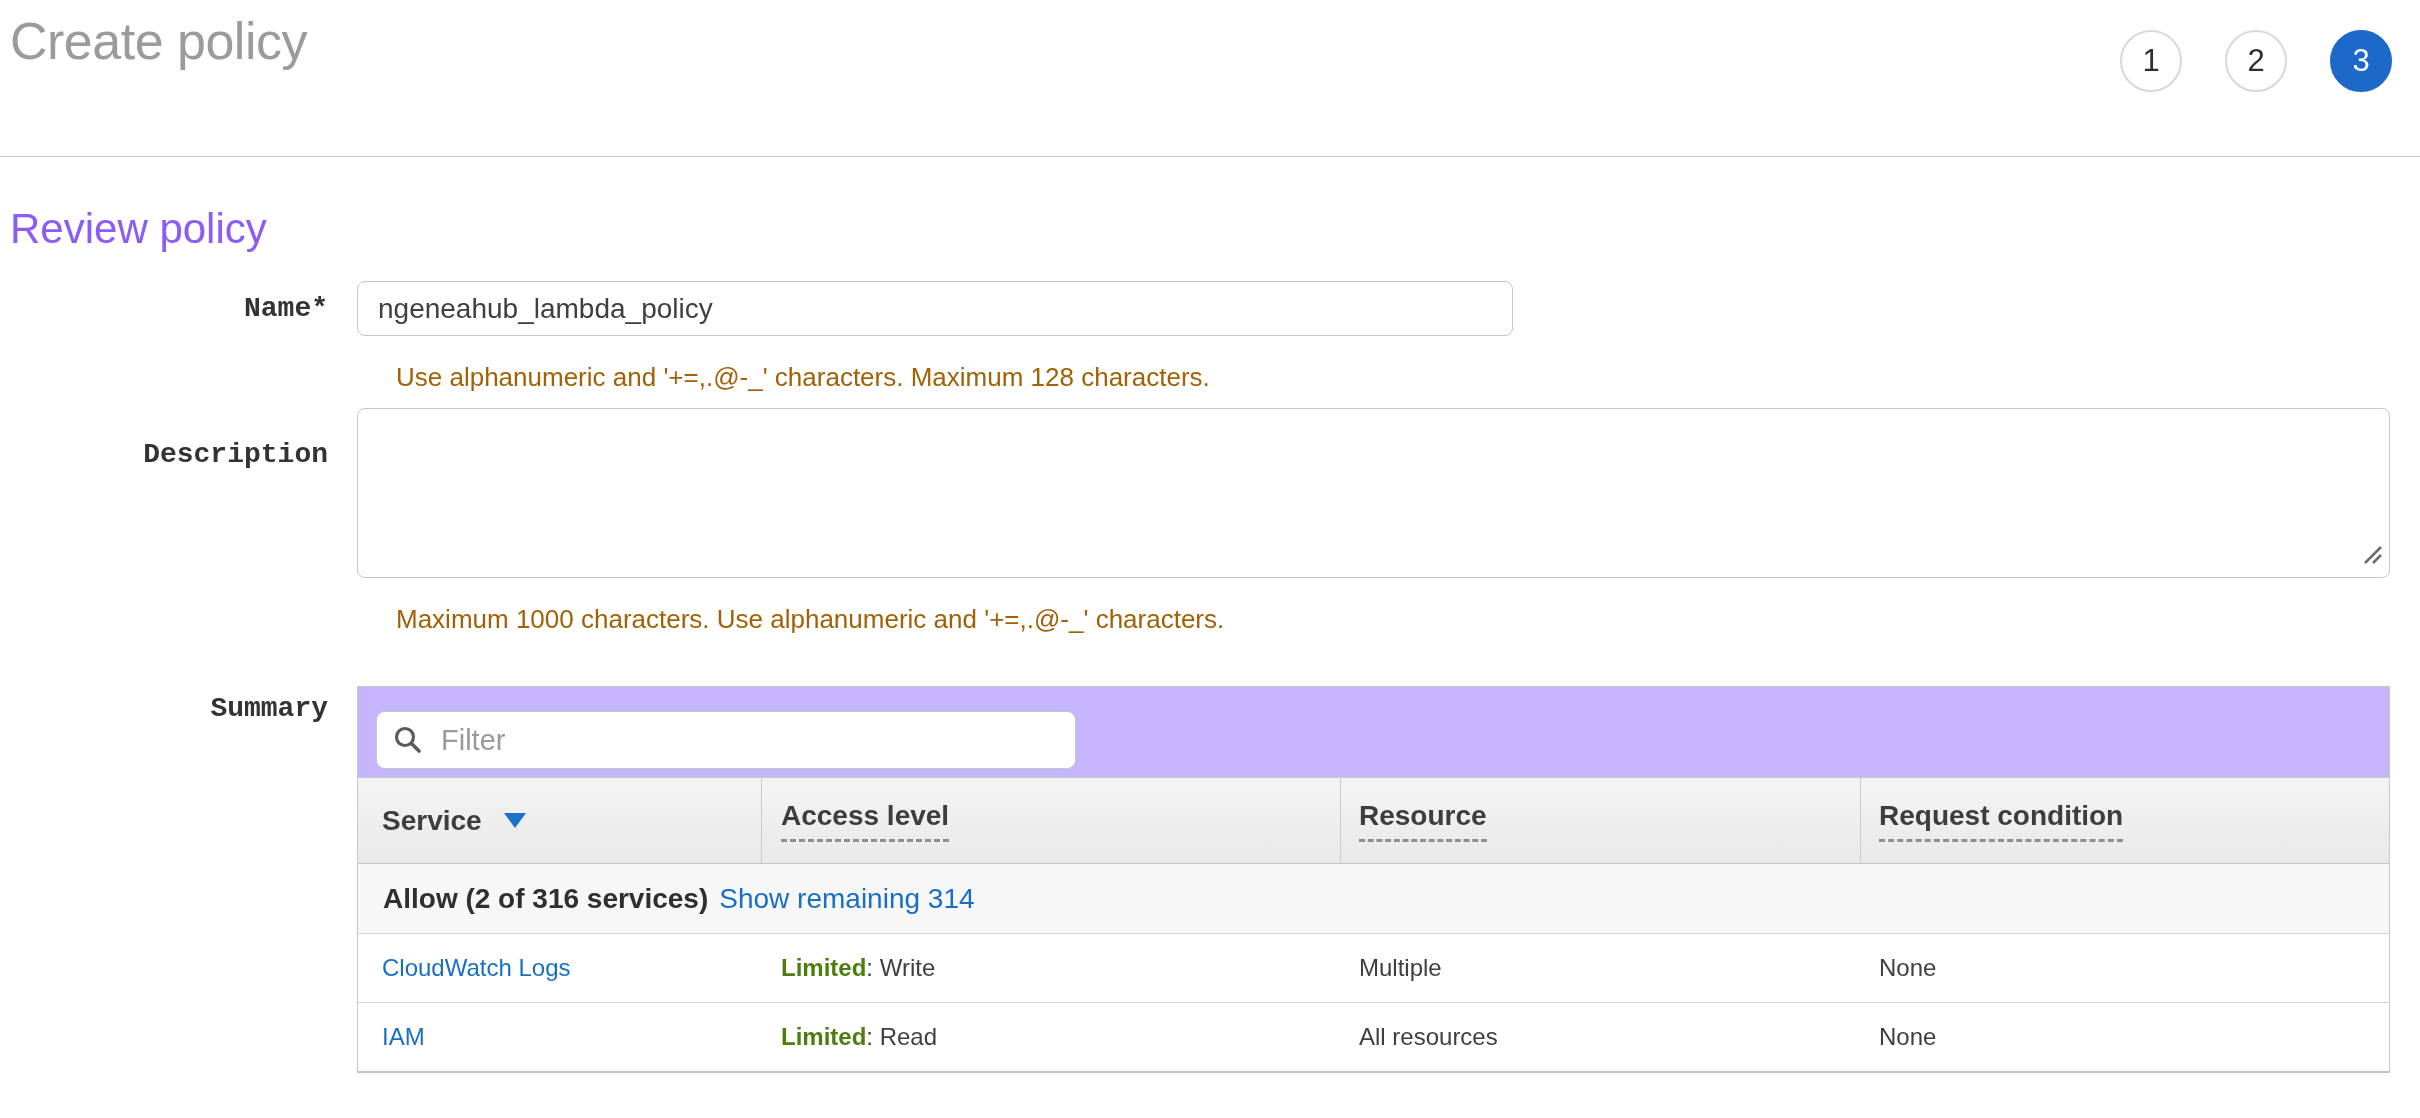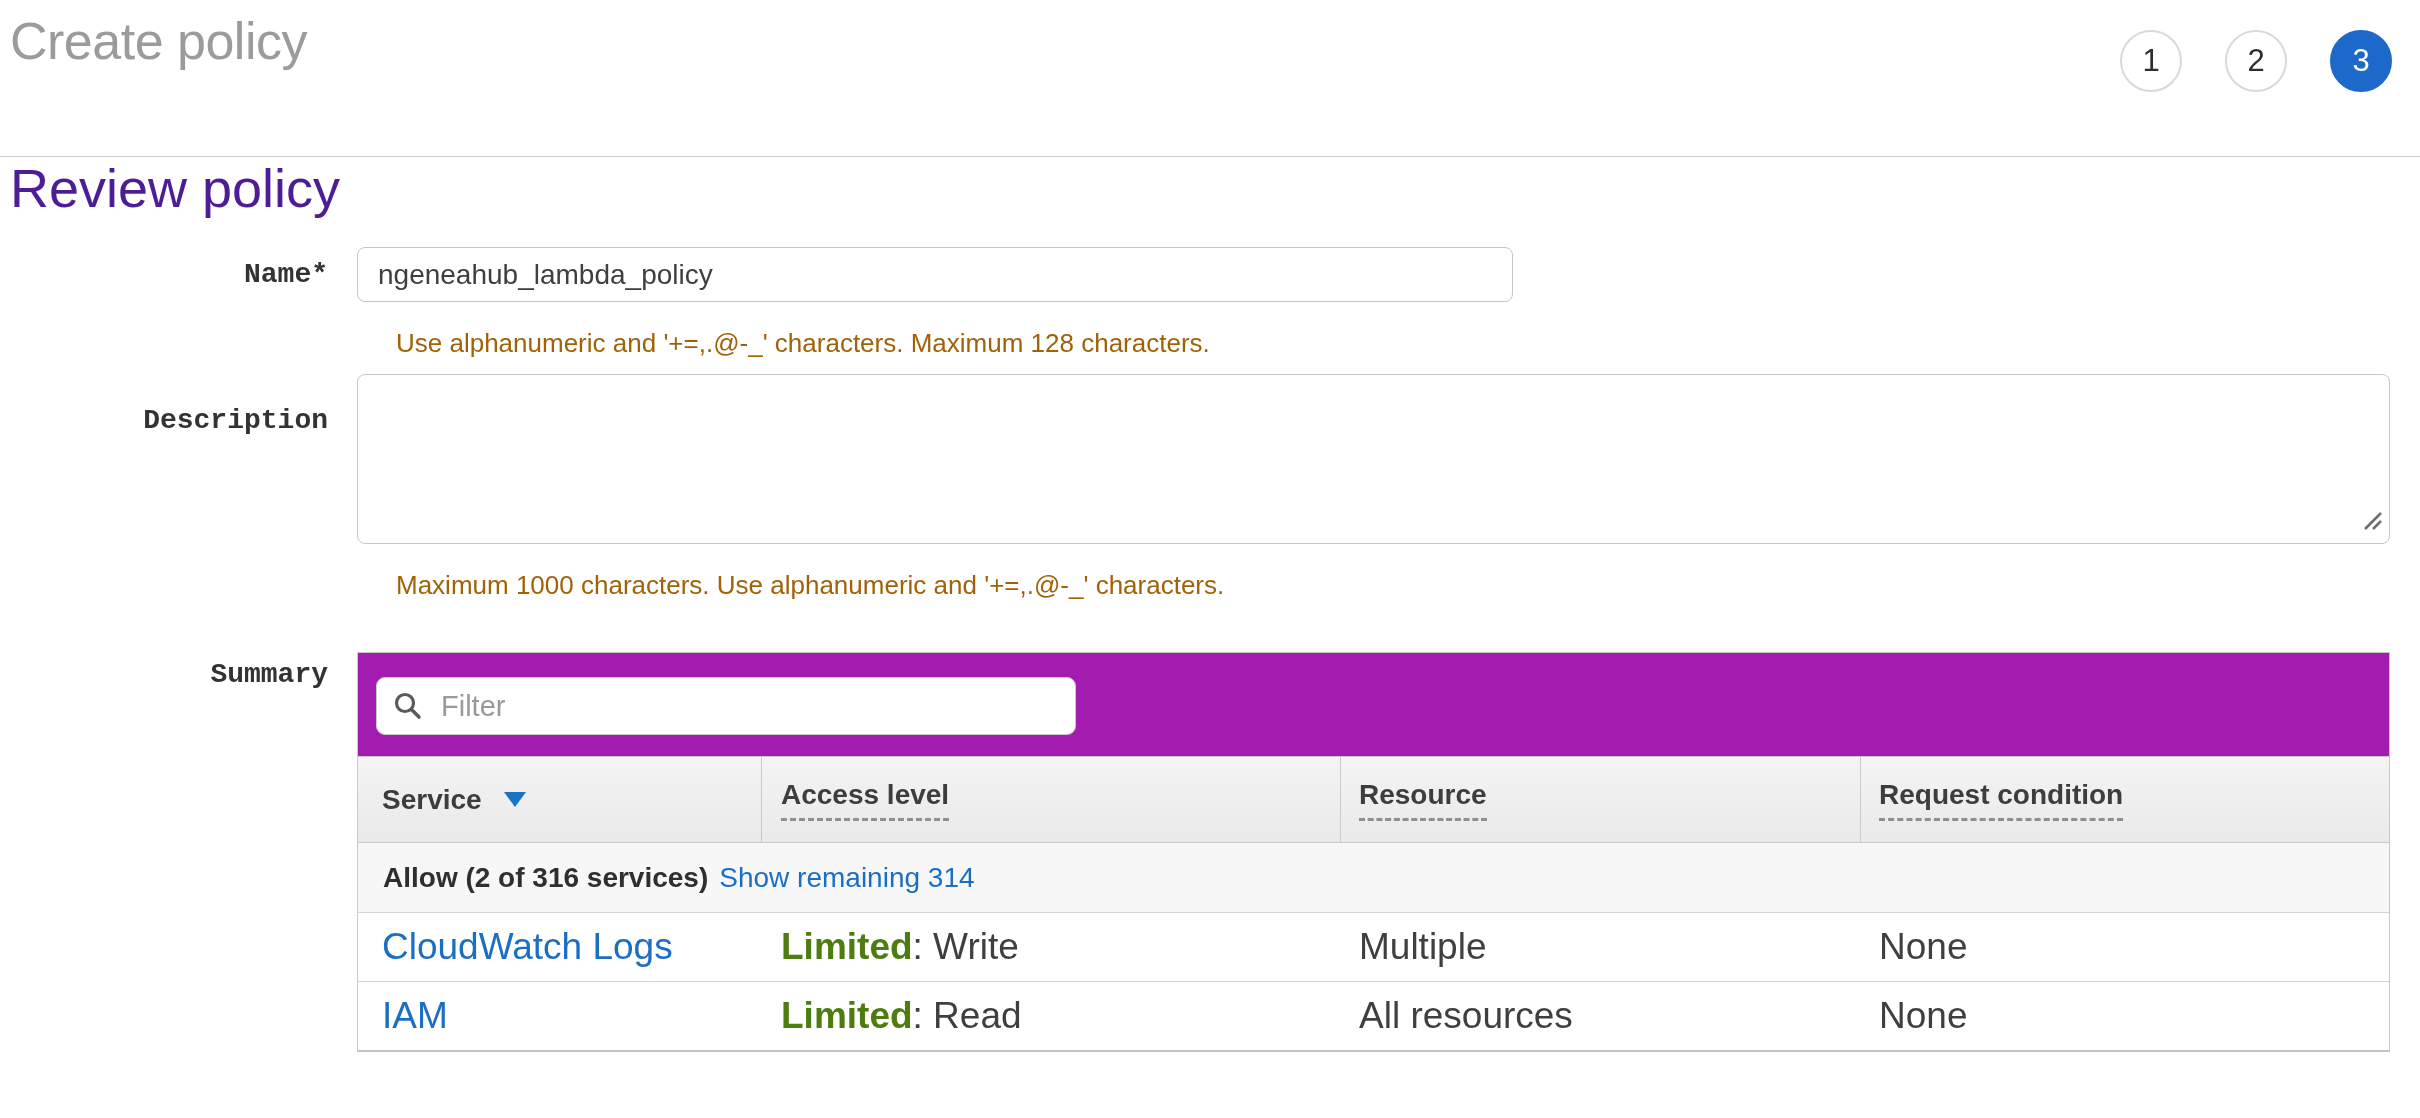--- a/index.html
+++ b/index.html
@@ -10,21 +10,21 @@
   
   .header { height:157px; border-bottom:1px solid #cbcbcb; position:relative; }
   .page-title { position:absolute; left:10px; top:11px; font-size:52px; font-weight:400; color:#9b9b9b; letter-spacing:-0.5px; }
   .steps { position:absolute; right:28px; top:30px; display:flex; gap:43px; }
   .step { width:62px; height:62px; border-radius:50%; border:2px solid #d9d9d9; background:#fff;
           display:flex; align-items:center; justify-content:center; font-size:31px; color:#2e2e2e; }
   .step.active { background:#1c69c9; border-color:#1c69c9; color:#fff; }
 
   
   .main { padding-left:10px; }
-  .section-heading { font-size:54px; font-weight:400; color:#4c1d95; }
+  .section-heading { margin-top:48px; font-size:42px; font-weight:400; color:#8b5cf6; }
 
   .form-row { display:flex; }
   .lbl { flex:0 0 347px; width:347px; padding-right:29px; text-align:right;
          font-weight:bold; font-size:28px; color:#333; line-height:34px;font-family:Liberation Mono, monospace; }
 
   .row-name { margin-top:28px; align-items:center; }
   .name-input { width:1156px; height:55px; border:1px solid #c6c6c6; border-radius:8px;
                 font-family:inherit; font-size:28px; color:#3f3f3f; padding:0 20px; background:#fff; }
   .help { margin:26px 30px 0 386px; font-size:26px; color:#a16207; line-height:30px; }
 
@@ -35,21 +35,21 @@
                    font-family:inherit; font-size:28px; color:#3f3f3f; padding:14px 18px;
                    resize:none; background:#fff; display:block; }
   .grip { position:absolute; right:7px; bottom:9px; cursor:nwse-resize; }
 
   .row-summary { margin-top:52px; }
   .row-summary .lbl { padding-top:6px; }
 
   
   .panel { flex:1; margin-right:30px; border:1px solid #c8c8c8; border-bottom-width:2px;
            border-bottom-color:#c2c2c2; background:#fff; }
-  .filter-bar { background:#a21caf; padding:24px 0 21px 18px; }
+  .filter-bar { background:#c4b5fd; padding:24px 0 8px 18px; }
   .filter-wrap { position:relative; width:700px; }
   .filter-input { width:700px; height:58px; border:1px solid #c9c9c9; border-radius:9px;
                   font-family:inherit; font-size:29px; color:#3f3f3f; padding:0 16px 0 64px; background:#fff; }
   .filter-input::placeholder { color:#9a9a9a; opacity:1; }
   .search-icon { position:absolute; left:16px; top:13px; }
 
   .thead { display:flex; align-items:stretch; height:86px; border-top:1px solid #c8c8c8;
            background:linear-gradient(180deg,#f4f4f4,#e9e9e9); }
   .hcell { display:flex; align-items:center; font-weight:bold; font-size:28px; color:#3d3d3d; }
   .col-service  { flex:0 0 404px; padding-left:24px; }
@@ -61,21 +61,21 @@
   .sort-caret { width:0; height:0; border-left:11px solid transparent; border-right:11px solid transparent;
                 border-top:15px solid #1a73c9; margin-left:22px; display:inline-block; }
 
   .group-row { display:flex; align-items:center; height:70px; background:#f7f7f7;
                border-top:1px solid #c8c8c8; padding-left:25px; font-size:28px; }
   .group-bold { font-weight:bold; color:#2f2f2f; }
   .link { color:#1a6fc4; text-decoration:none; cursor:pointer; }
   .group-row .link { margin-left:11px; }
 
   .trow { display:flex; align-items:center; height:69px; background:#fff;
-          border-top:1px solid #d4d4d4; font-size:37px; color:#3f3f3f; }
+          border-top:1px solid #d4d4d4; font-size:24px; color:#3f3f3f; }
   .cell { display:flex; align-items:center; }
   .bold { font-weight:bold; color:#4d7c0f; }
 </style>
 </head>
 <body>
 
 <div class="page">
 
   <div class="header">
     <div class="page-title">Create policy</div>

